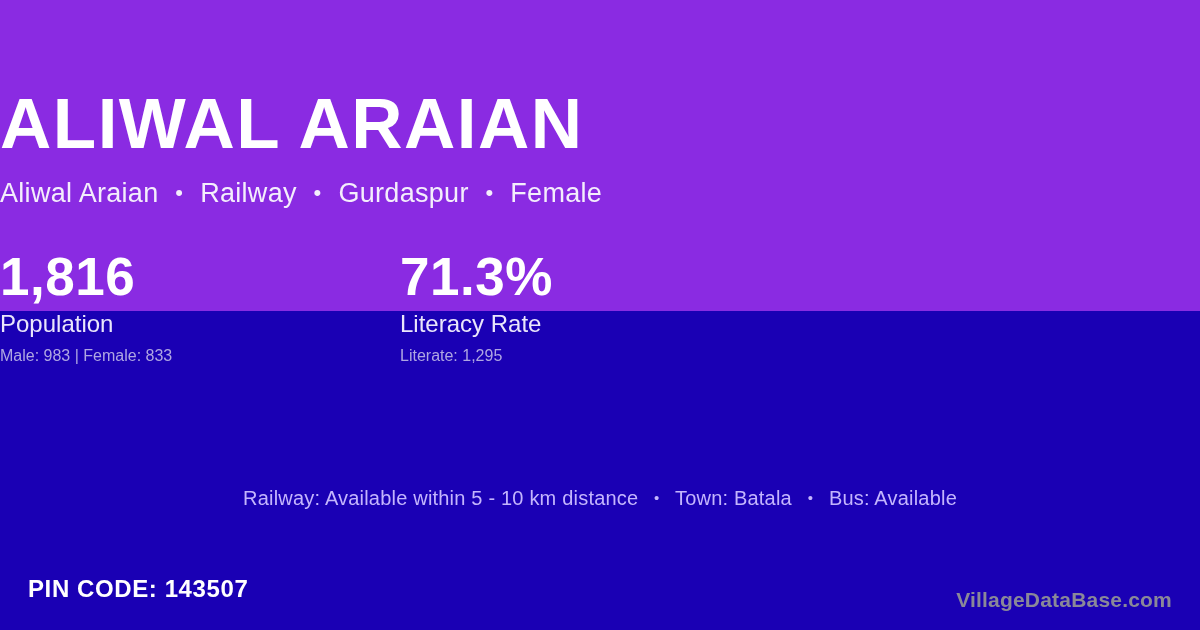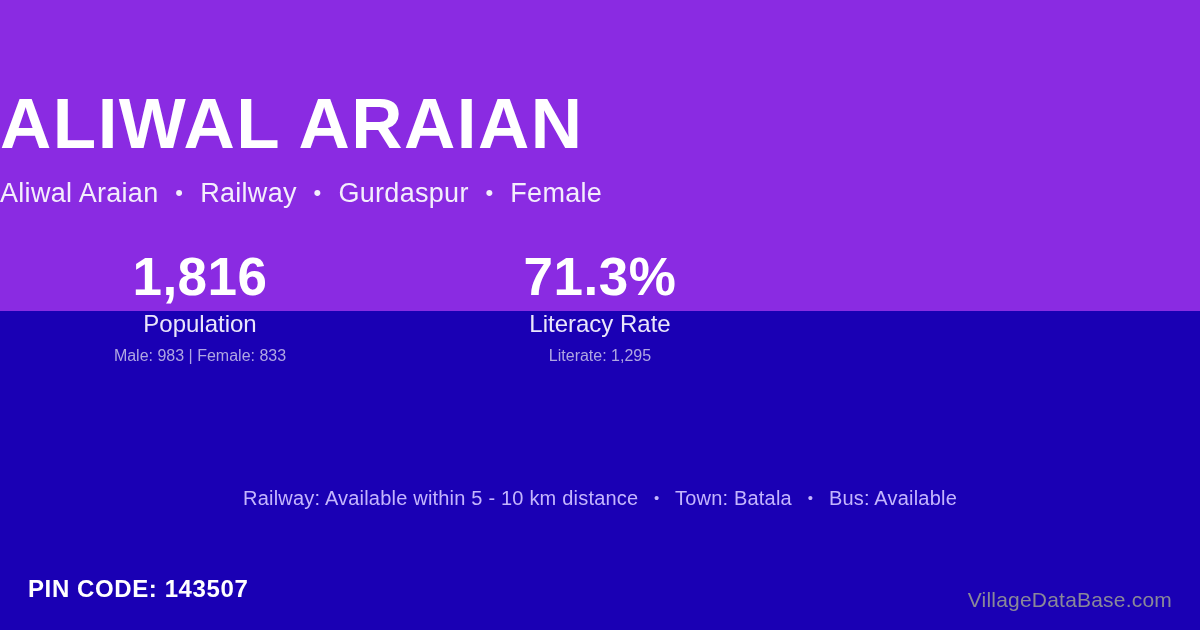--- a/index.html
+++ b/index.html
@@ -42,21 +42,21 @@
     letter-spacing:0.3px;
     white-space:nowrap;
   }
   .subtitle .sep { margin:0 9px; font-size:22px; position:relative; top:-2px; }
 
   
   .stats {
     position:absolute; left:0; top:246px; width:1200px;
     display:flex;
   }
-  .stat { width:400px; text-align:center; }
+  .stat { width:400px; }
   .stat-value {
     font-size:53px;
     font-weight:700;
     color:#ffffff;
     line-height:62px;
     letter-spacing:0.5px;
   }
   .stat-label {
     margin-top:2px;
     font-size:24px;
@@ -87,21 +87,21 @@
   .pin {
     position:absolute; left:28px; top:575px;
     font-size:24px;
     font-weight:700;
     color:#ffffff;
     letter-spacing:0.6px;
   }
   .watermark {
     position:absolute; right:28px; top:588px;
     font-size:21px;
-    font-weight:400;
+    font-weight:700;
     color:#8a8898;
     letter-spacing:0.2px;
   }
 </style>
 </head>
 <body>
 
 <div id="card">
 
   <div class="band-purple"></div>

